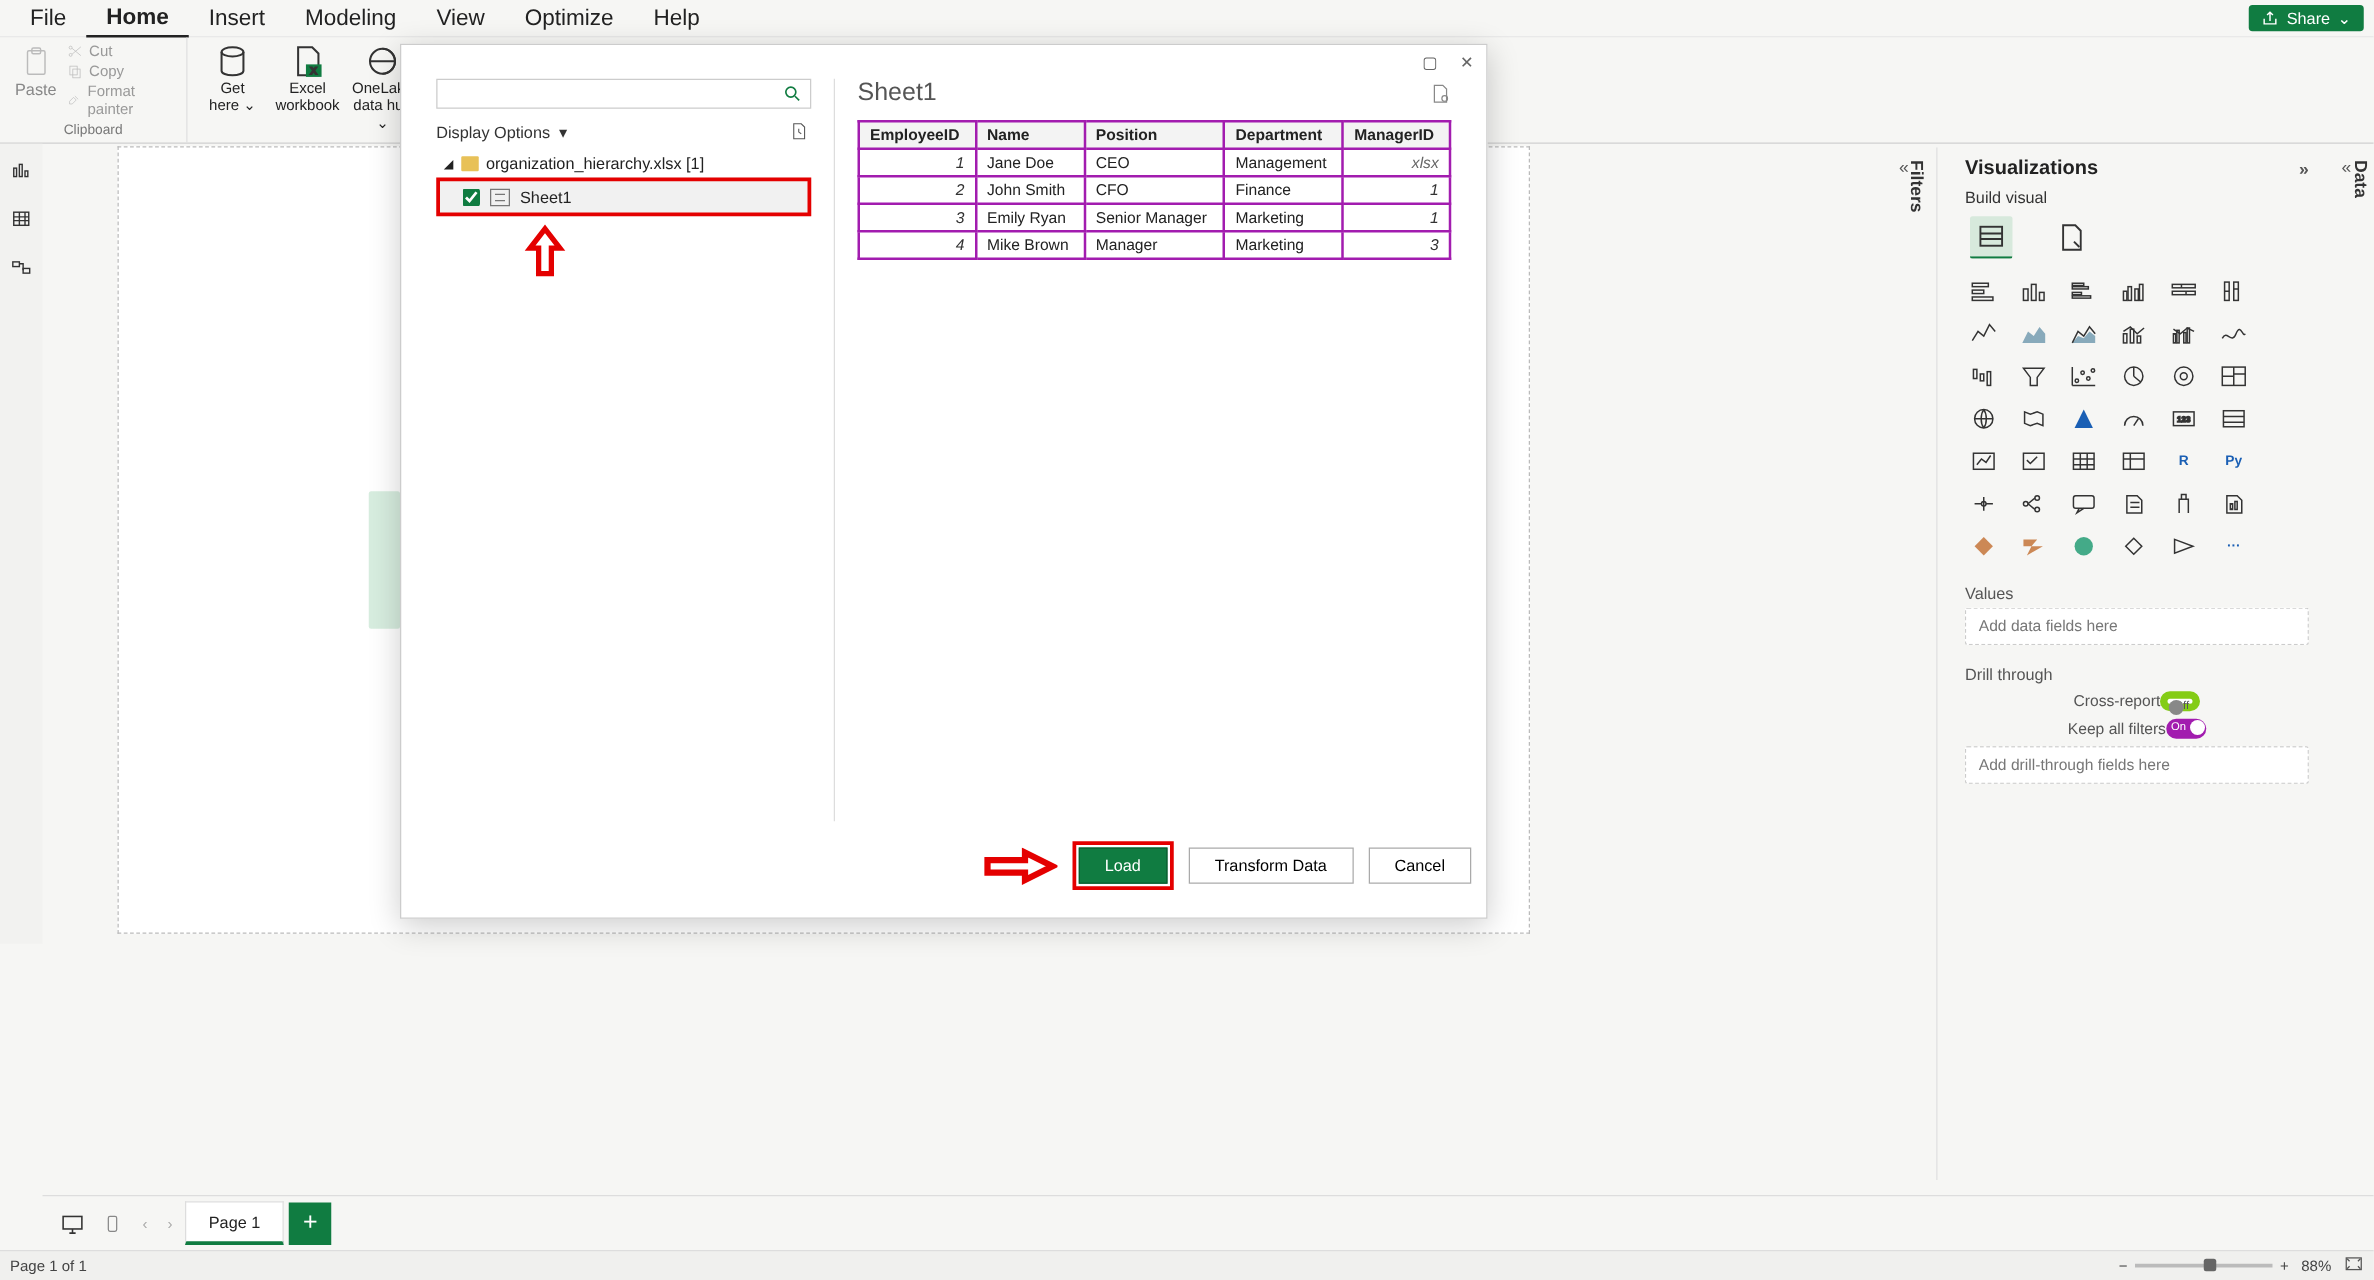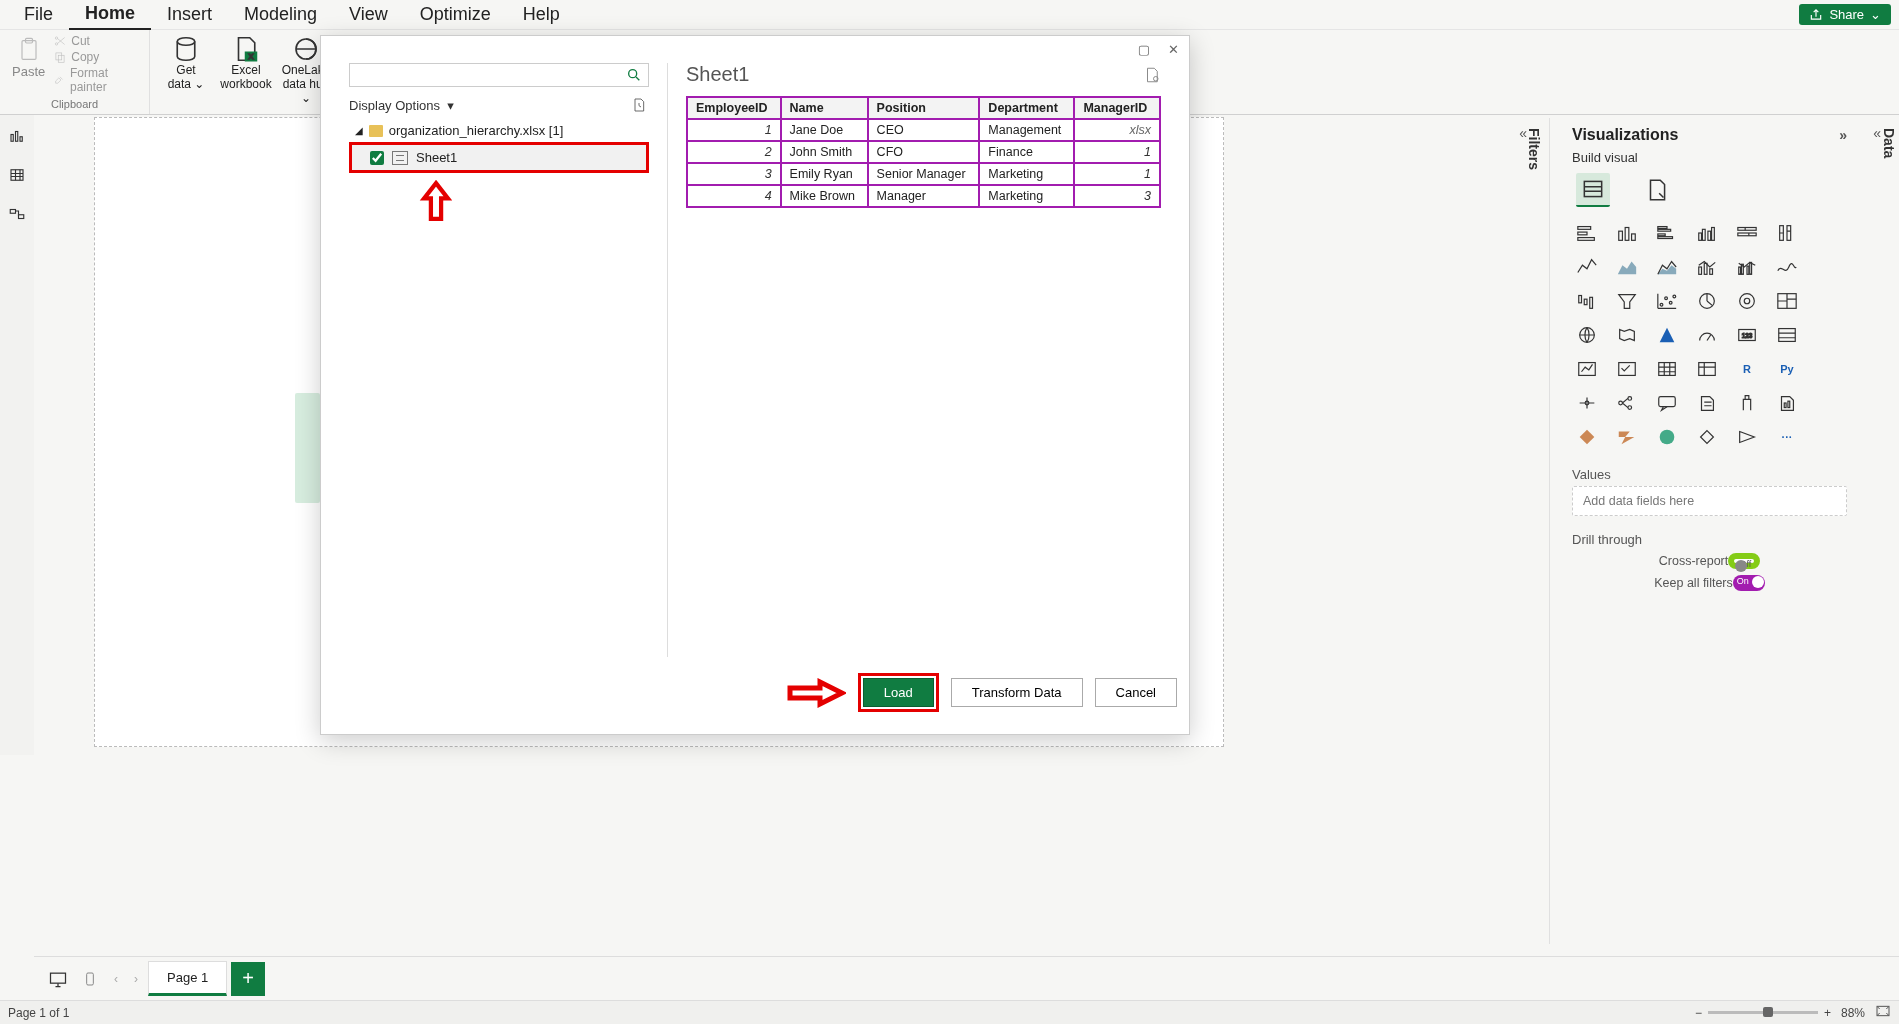--- a/index.html
+++ b/index.html
@@ -177,21 +177,21 @@
     <div class="ribbon-caption">Clipboard</div>
   </div>
 
   <div class="data-btns">
     <div class="data-btn">
       <svg viewBox="0 0 24 24">
           <ellipse cx="12" cy="6" rx="7" ry="3"></ellipse>
           <path d="M5 6v12c0 1.7 3.1 3 7 3s7-1.3 7-3V6"></path>
         </svg>
       <div class="label"><span style="white-space:pre-line">Get
-data</span> ⌄</div>
+here</span> ⌄</div>
     </div>
     <div class="data-btn">
       <svg viewBox="0 0 24 24">
           <path d="M6 3h9l4 4v14H6z"></path>
           <rect x="11" y="14" width="10" height="8" fill="#107c41" stroke="none"></rect>
           <text x="16" y="20" font-size="6" fill="#fff" text-anchor="middle">X</text>
         </svg>
       <div class="label" style="white-space:pre-line">Excel
 workbook</div>
     </div>
@@ -519,20 +519,21 @@
     <div class="toggle off">
         <span class="tlabel">Off</span>
       </div>
   </div>
   <div class="toggle-row">
     <span>Keep all filters</span>
     <div class="toggle on">
         <span class="tlabel">On</span>
       </div>
   </div>
+  <div class="field-well" style="margin-top:6px">Add drill-through fields here</div>
 </div>
 
 <div class="page-tabs">
   <div class="ico">
       <svg viewBox="0 0 24 24" width="20" height="20" stroke="#333" fill="none" stroke-width="1.5">
         <rect x="3" y="5" width="18" height="12"></rect>
         <path d="M9 21h6M12 17v4"></path>
       </svg>
     </div>
   <div class="ico">

